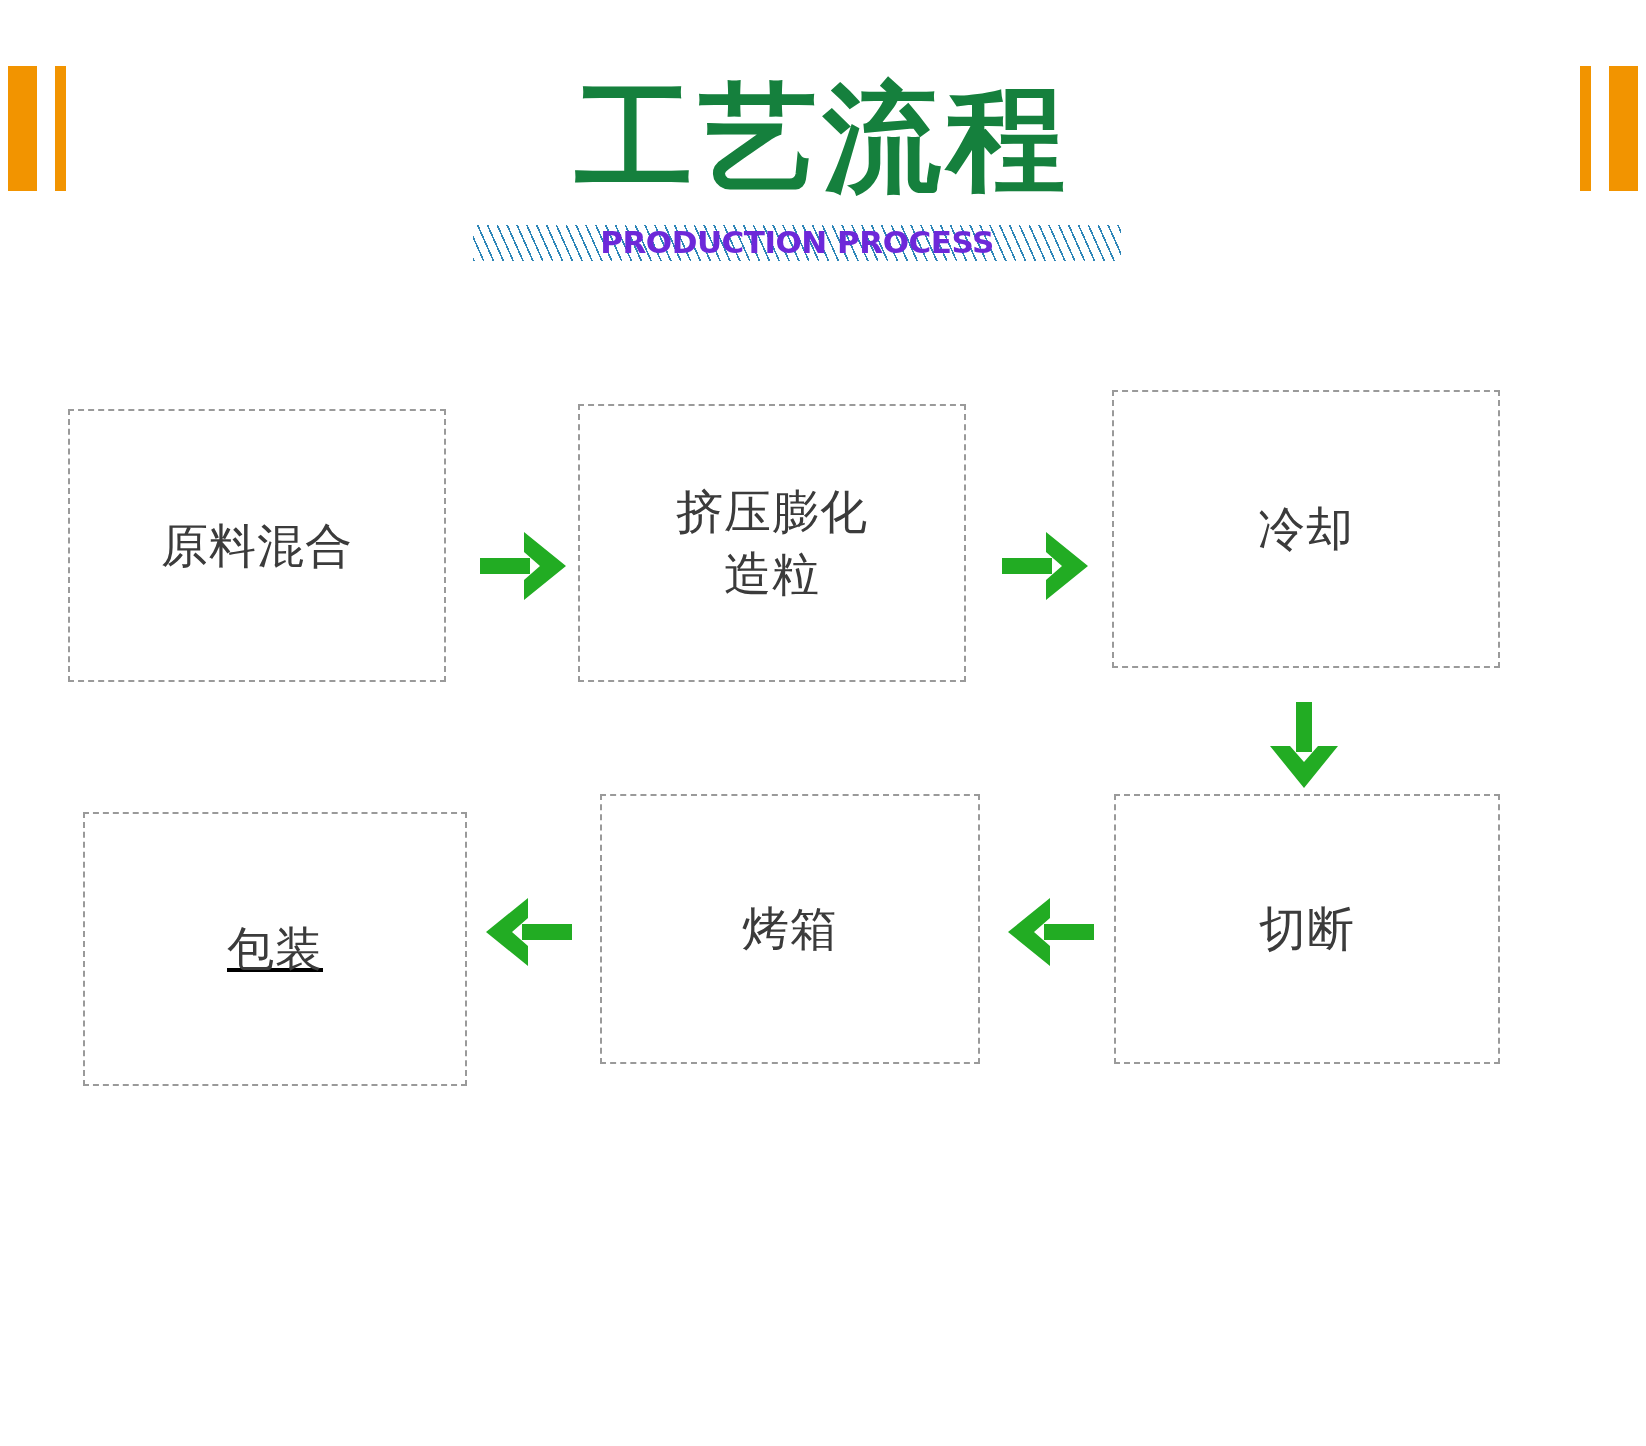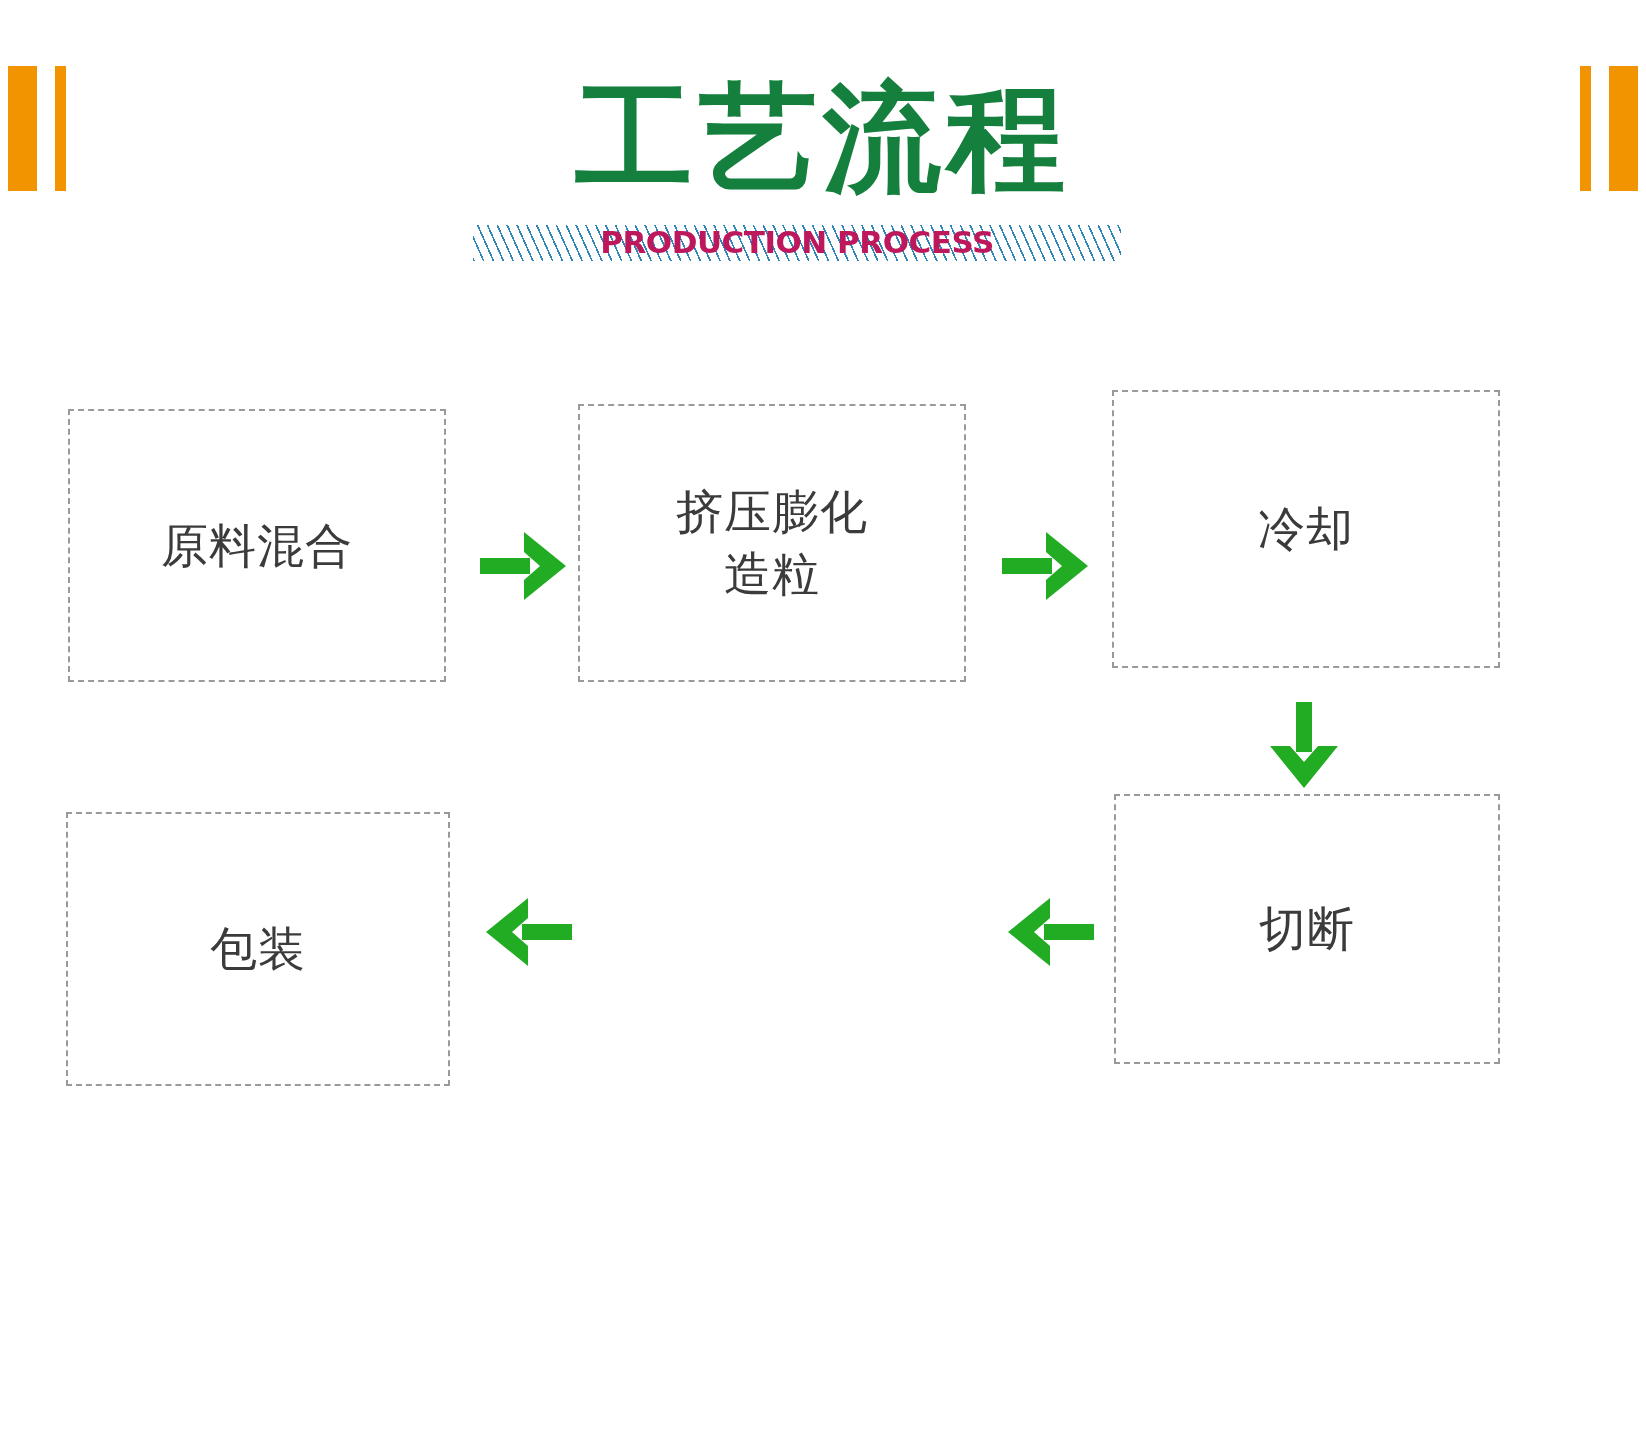--- a/index.html
+++ b/index.html
@@ -75,21 +75,21 @@
       rgba(255,255,255,0) 1.6px,
       rgba(255,255,255,0) 9px
     );
   }
   #subtitle-text {
     position: absolute;
     left: 0;
     top: 0;
     width: 648px;
     text-align: center;
-    color: #be185d;
+    color: #6d28d9;
     font-size: 31px;
     line-height: 48px;
     font-weight: bold;
     letter-spacing: -0.5px;
     white-space: nowrap;
   }
 
   
   #flow {
     position: absolute;
@@ -115,21 +115,21 @@
     white-space: pre-line;
     letter-spacing: 1px;
   }
 
   
   #node-0 { left: 68px;   top: 409px; width: 378px; height: 273px; font-family: Liberation Serif, serif; }
   #node-1 { left: 578px;  top: 404px; width: 388px; height: 278px; }
   #node-2 { left: 1112px; top: 390px; width: 388px; height: 278px; }
   #node-3 { left: 1114px; top: 794px; width: 386px; height: 270px; justify-content: center; }
   #node-4 { left: 600px;  top: 794px; width: 380px; height: 270px; }
-  #node-5 { left: 66px;   top: 812px; width: 384px; height: 274px; }
+  #node-5 { left: 83px;   top: 812px; width: 384px; height: 274px; text-decoration: underline; }
 
   
   .arrow {
     position: absolute;
   }
   .arrow svg { display: block; }
 
   #arrow-0 { left: 478px;  top: 524px; width: 90px;  height: 84px; }
   #arrow-1 { left: 1000px; top: 524px; width: 90px;  height: 84px; }
   #arrow-2 { left: 1262px; top: 700px; width: 84px;  height: 90px; }
@@ -174,20 +174,23 @@
   </div>
 
   <div class="node" id="node-2">
     <div class="node-label">冷却</div>
   </div>
 
   <div class="node" id="node-3">
     <div class="node-label">切断</div>
   </div>
 
+  <div class="node" id="node-4">
+    <div class="node-label">烤箱</div>
+  </div>
 
   <div class="node" id="node-5">
     <div class="node-label">包装</div>
   </div>
 
   <div class="arrow" id="arrow-0">
     <svg width="90" height="84" viewBox="0 0 90 84" aria-hidden="true">
       <path d="M2 34 H52 V50 H2 Z" fill="#22ac23"></path>
       <path d="M46 8 L88 42 L46 76 L46 56 L62 42 L46 28 Z" fill="#22ac23"></path>
     </svg>

